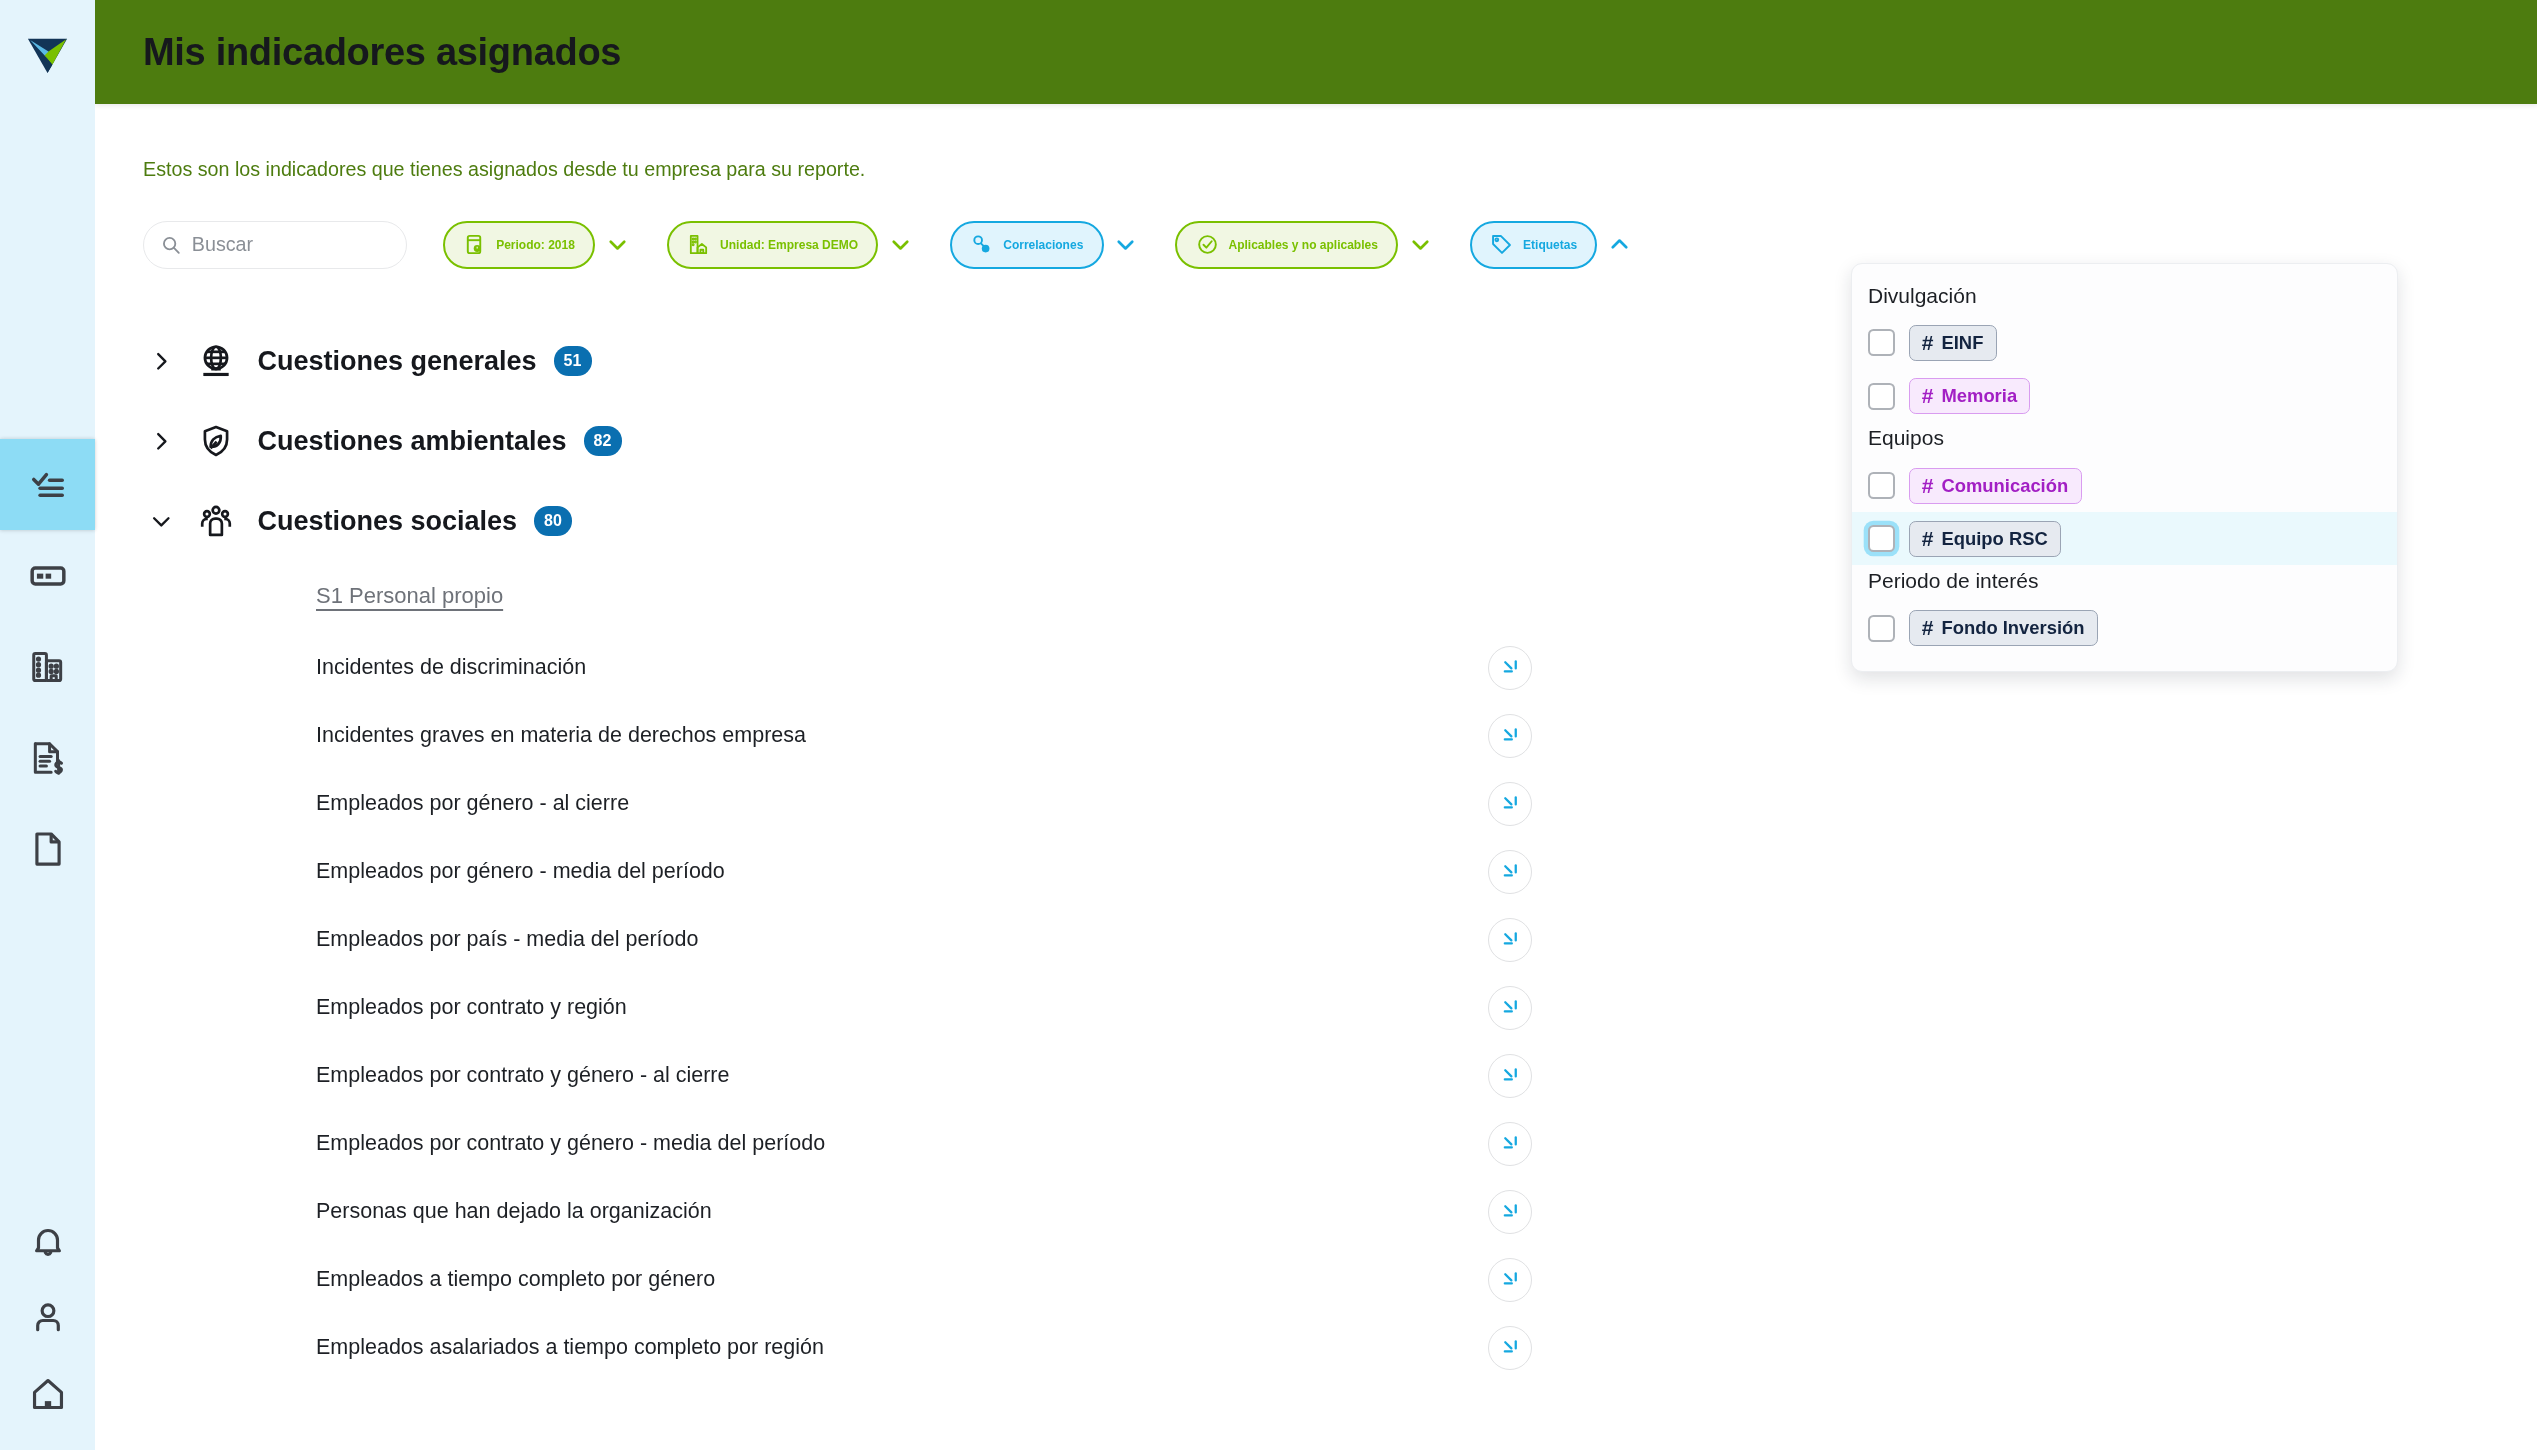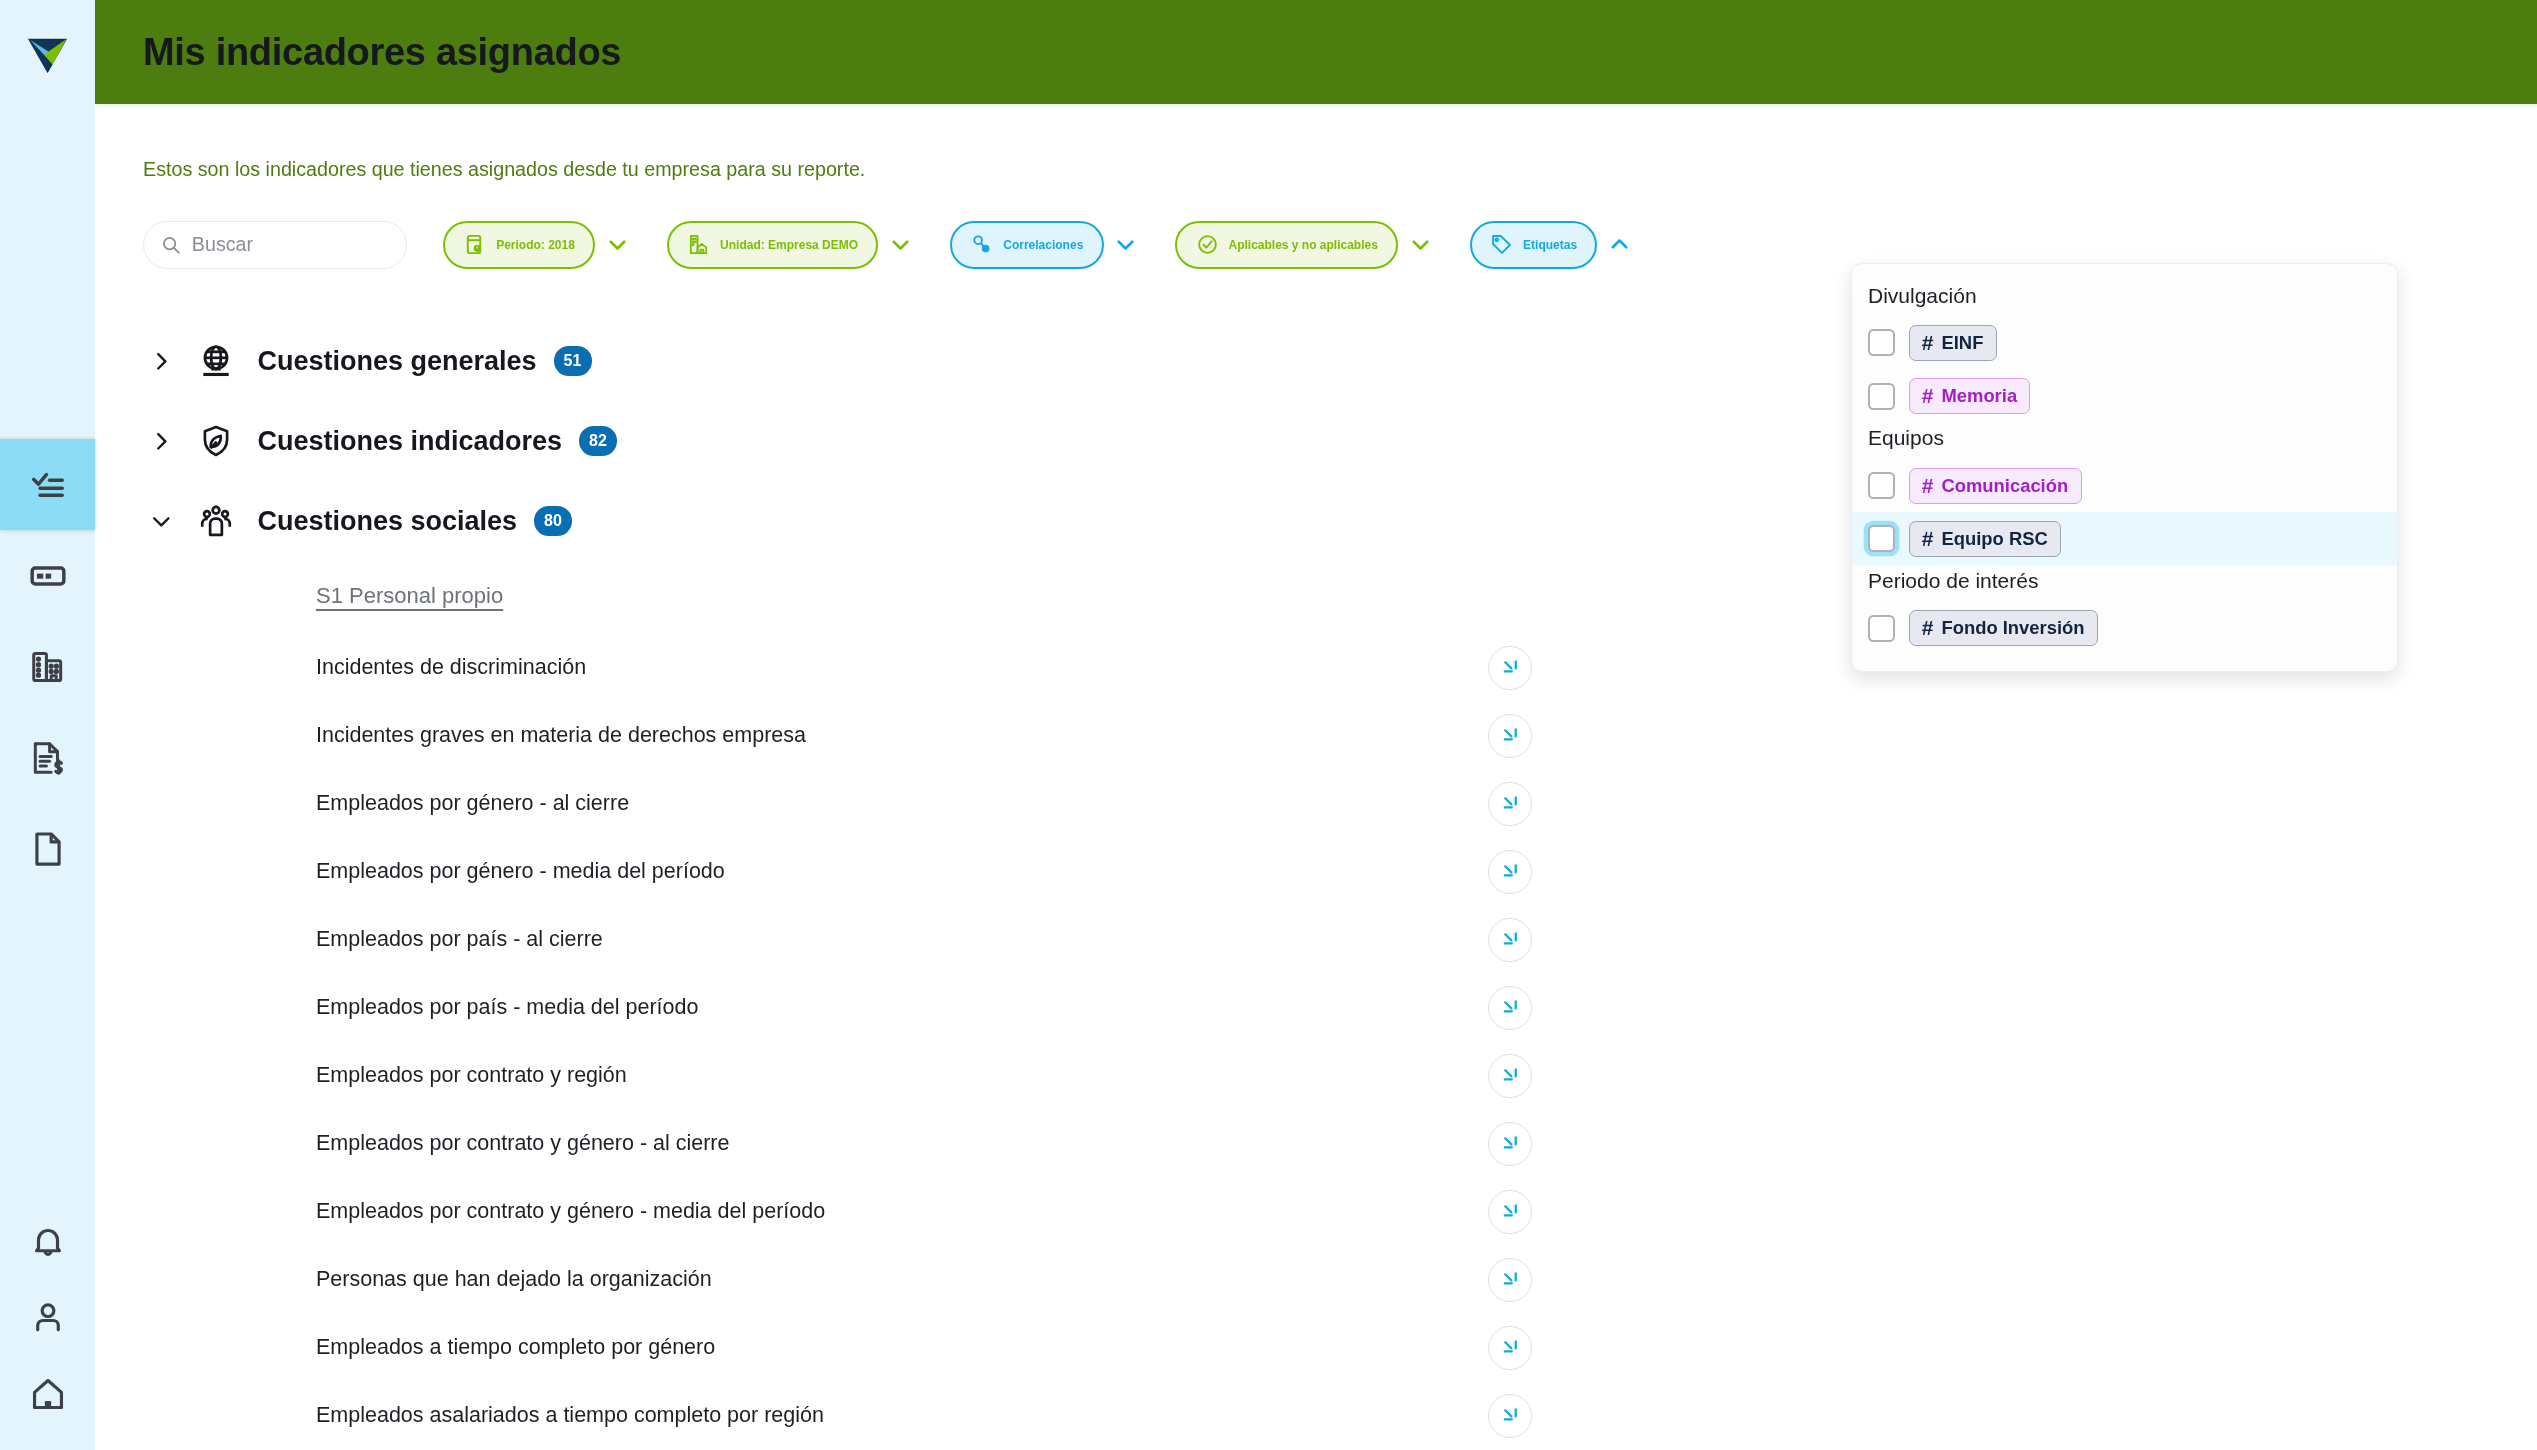--- a/index.html
+++ b/index.html
@@ -493,21 +493,21 @@
           <span class="cat-caret">
             <svg viewBox="0 0 24 24" fill="none" stroke="#16181d" stroke-width="2.3" stroke-linecap="round" stroke-linejoin="round">
               <polyline points="9,5 16,12 9,19"></polyline>
             </svg>
           </span>
           <svg class="cat-icon" viewBox="0 0 24 24" fill="none" stroke="#16181d" stroke-width="1.7" stroke-linejoin="round">
             <path d="M12 3.2 l7 2.6 v5.2 c0 4.6 -3 8 -7 9.8 c-4 -1.8 -7 -5.2 -7 -9.8 v-5.2 z"></path>
             <path d="M8.6 15.6 c0 -3.6 2.4 -6.2 6.4 -6.8 c0.4 4.2 -2.2 7.1 -6.4 6.8 z"></path>
             <line x1="8.6" y1="16.6" x2="12.4" y2="12.4"></line>
           </svg>
-          <span class="cat-label">Cuestiones indicadores</span>
+          <span class="cat-label">Cuestiones ambientales</span>
           <span class="cat-badge">82</span>
         </div>
 
         <div class="cat-row">
           <span class="cat-caret">
             <svg viewBox="0 0 24 24" fill="none" stroke="#16181d" stroke-width="2.3" stroke-linecap="round" stroke-linejoin="round">
               <polyline points="5,9 12,16 19,9"></polyline>
             </svg>
           </span>
           <svg class="cat-icon" viewBox="0 0 24 24" fill="none" stroke="#16181d" stroke-width="1.7" stroke-linejoin="round">
@@ -561,30 +561,20 @@
             <span class="indicator-label">Empleados por género - media del período</span>
             <span class="indicator-action">
               <svg viewBox="0 0 24 24" fill="none" stroke="#15a8e0" stroke-width="2.6" stroke-linecap="round">
                 <line x1="6" y1="6" x2="13" y2="13"></line>
                 <line x1="5.5" y1="16.5" x2="13.5" y2="16.5"></line>
                 <line x1="18" y1="5" x2="18" y2="13"></line>
               </svg>
             </span>
           </div>
           <div class="indicator-row">
-            <span class="indicator-label">Empleados por país - al cierre</span>
-            <span class="indicator-action">
-              <svg viewBox="0 0 24 24" fill="none" stroke="#15a8e0" stroke-width="2.6" stroke-linecap="round">
-                <line x1="6" y1="6" x2="13" y2="13"></line>
-                <line x1="5.5" y1="16.5" x2="13.5" y2="16.5"></line>
-                <line x1="18" y1="5" x2="18" y2="13"></line>
-              </svg>
-            </span>
-          </div>
-          <div class="indicator-row">
             <span class="indicator-label">Empleados por país - media del período</span>
             <span class="indicator-action">
               <svg viewBox="0 0 24 24" fill="none" stroke="#15a8e0" stroke-width="2.6" stroke-linecap="round">
                 <line x1="6" y1="6" x2="13" y2="13"></line>
                 <line x1="5.5" y1="16.5" x2="13.5" y2="16.5"></line>
                 <line x1="18" y1="5" x2="18" y2="13"></line>
               </svg>
             </span>
           </div>
           <div class="indicator-row">

